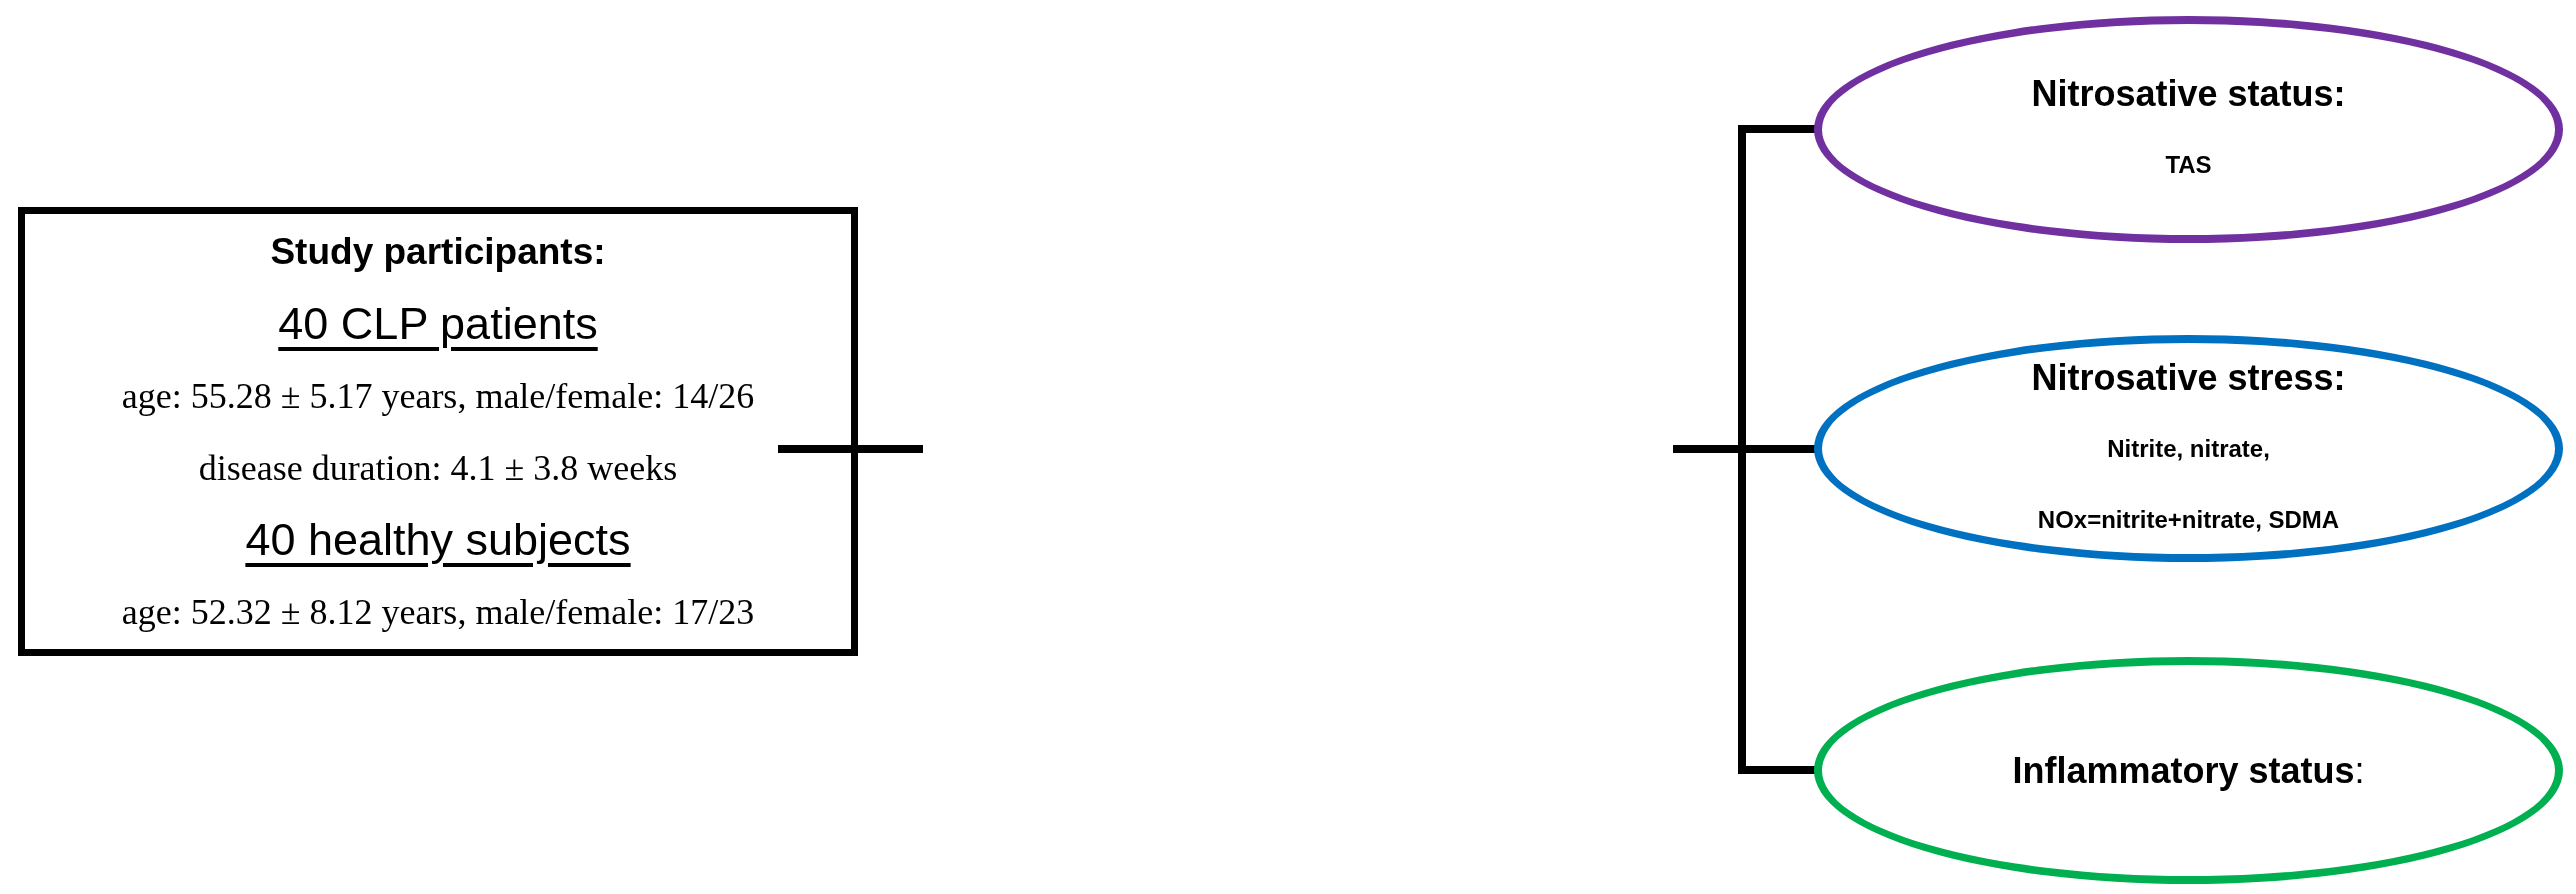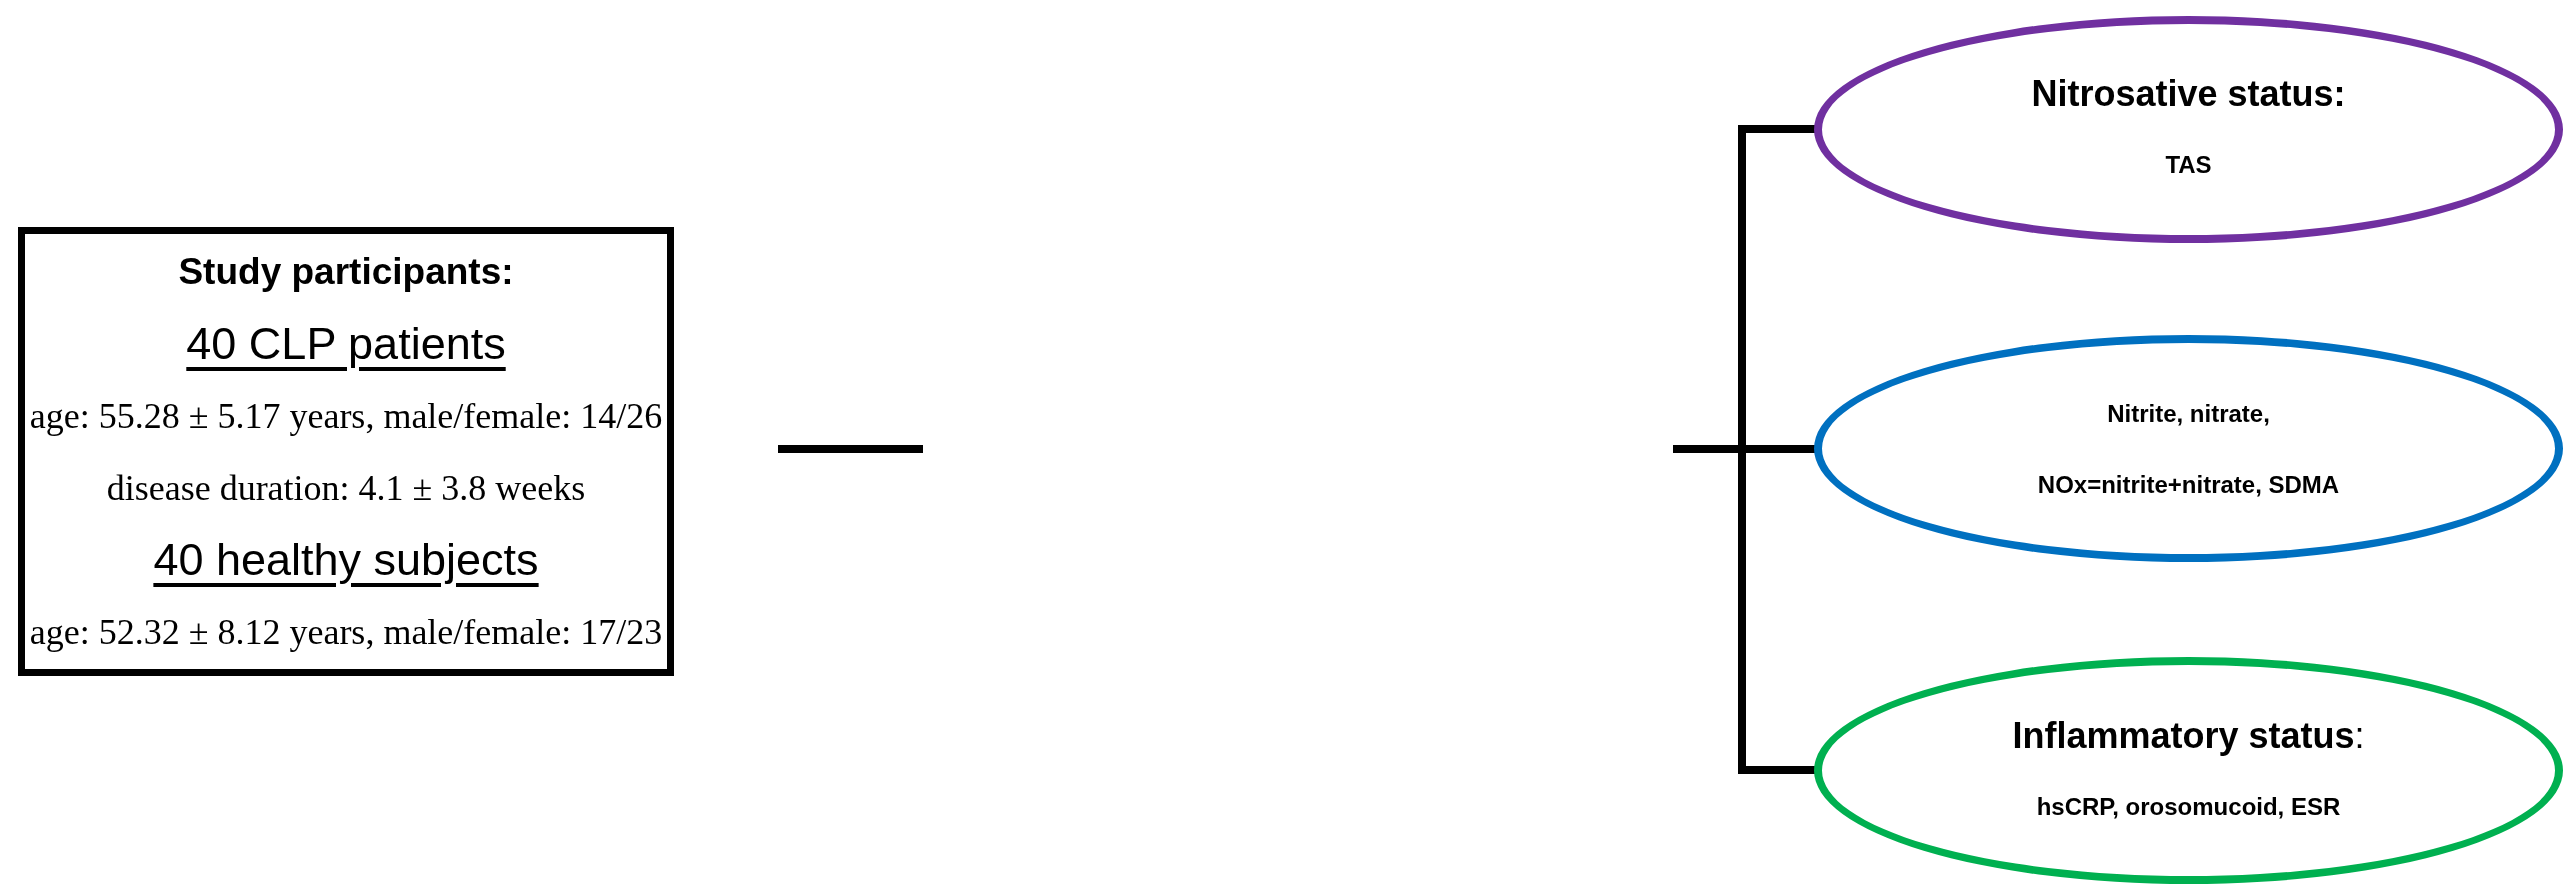--- a/index.html
+++ b/index.html
@@ -14,21 +14,21 @@
   
   .rect-box{
     position:absolute;
     border:7.8px solid #000000;
     background:#ffffff;
     box-sizing:border-box;
     display:flex;flex-direction:column;
     align-items:center;justify-content:center;
     text-align:center;
   }
-  .participants-box{left:18px;top:227px;width:656px;height:449px;text-align:center;}
+  .participants-box{left:18px;top:207px;width:840px;height:449px;text-align:center;}
   .serum-box{left:923px;top:332px;width:750px;height:233px;}
   .pline{line-height:72px;white-space:nowrap;}
   .serif{font-family:"Liberation Serif",serif;font-size:36px;}
   .sans-bold{font-family:"Liberation Sans",sans-serif;font-weight:bold;font-size:37px;}
   .sans-und{
     font-family:"Liberation Sans",sans-serif;font-size:45px;
     text-decoration:underline;
     text-decoration-thickness:3.9px;
     text-underline-offset:7.8px;
   }
@@ -77,25 +77,25 @@
 
   <div class="conn" style="left:1746px;top:125px;width:69px;height:7.8px;"></div>
   <div class="conn" style="left:1746px;top:766px;width:69px;height:7.8px;"></div>
 
   <div class="ellipse ellipse-antioxidant" style="border-color: rgb(112, 48, 160);">
     <div class="eline etitle">Nitrosative status:</div>
     <div class="eline">TAS</div>
   </div>
 
   <div class="ellipse ellipse-nitrosative" style="border-color: rgb(0, 112, 192);">
+    <div class="eline etitle">Nitrosative stress:</div>
     <div class="eline">Nitrite, nitrate,</div>
     <div class="eline">NOx=nitrite+nitrate, SDMA</div>
   </div>
 
   <div class="ellipse ellipse-inflammatory" style="border-color: rgb(0, 176, 80);">
     <div class="eline etitle">
       <span>Inflammatory status</span><span class="colon-reg">:</span>
     </div>
-    <div class="eline">hsCRP, orosomucoid, ESR</div>
   </div>
 
 </div>
 
 
 </body></html>

